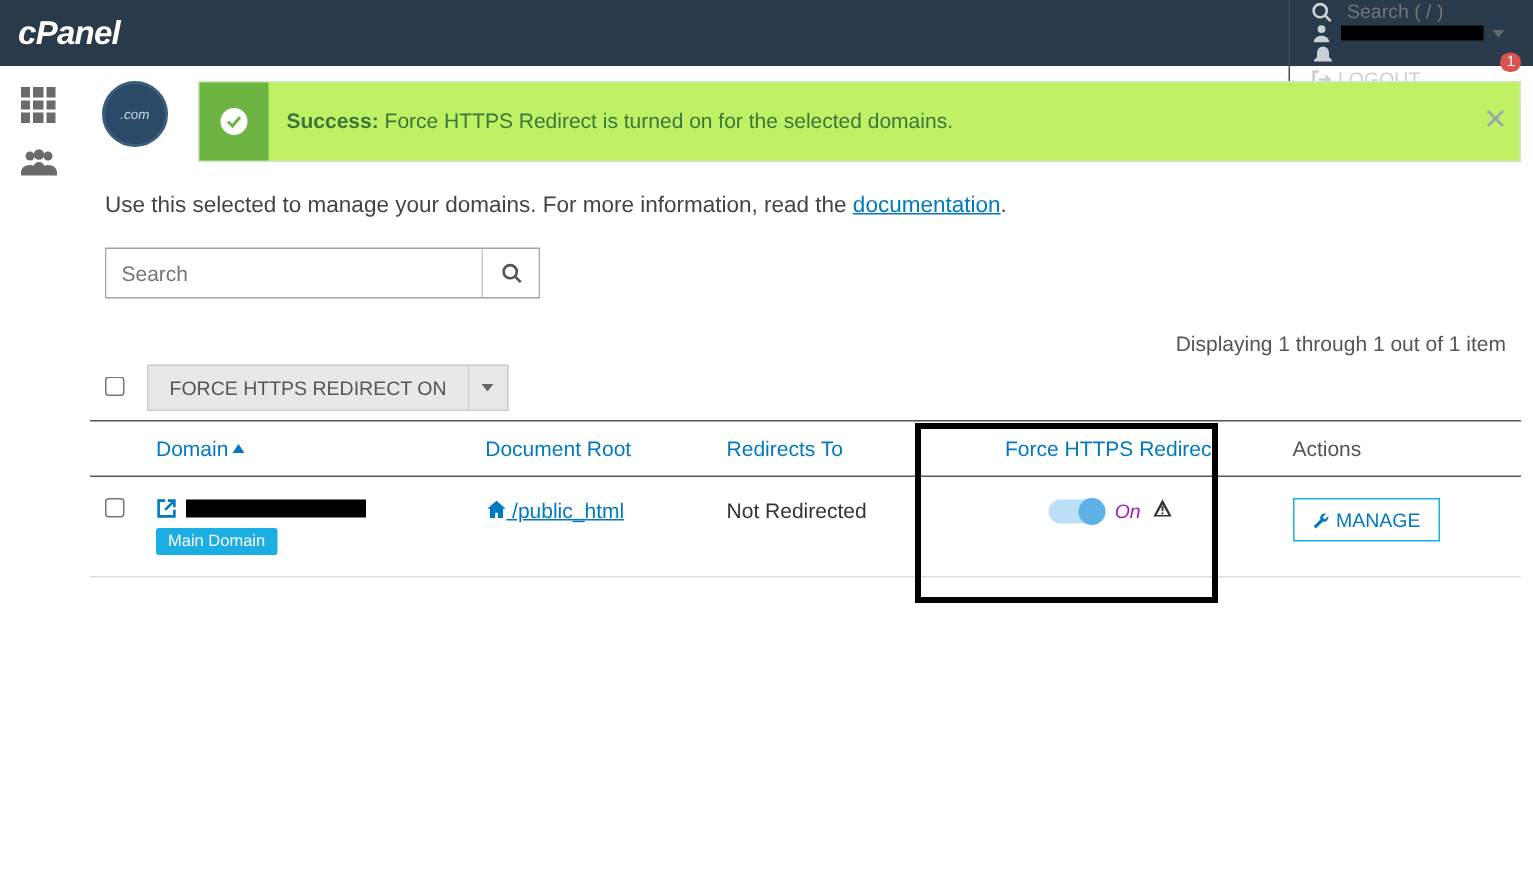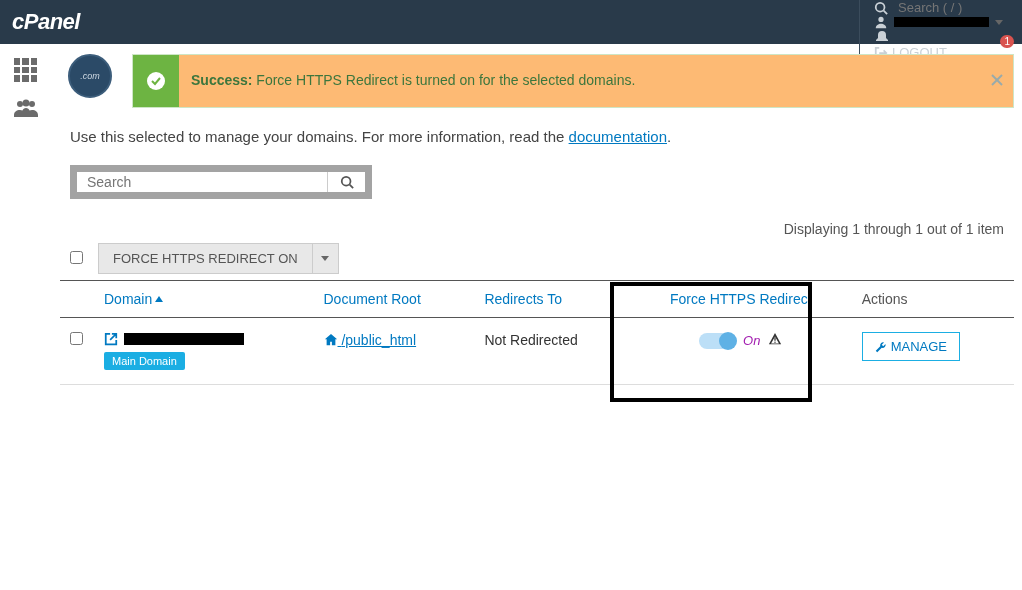--- a/index.html
+++ b/index.html
@@ -17,28 +17,28 @@
   .layout { display: flex; }
   .leftbar { width: 52px; padding-top: 14px; display: flex; flex-direction: column; align-items: center; gap: 16px; border-right: 1px solid transparent; }
   .leftbar .grid9 { width: 24px; height: 24px; display: grid; grid-template-columns: repeat(3,1fr); grid-template-rows: repeat(3,1fr); gap: 2px; }
   .leftbar .grid9 span { background: #6b6b6b; }
   .main { flex: 1; padding: 0 8px 20px 8px; position: relative; }
   .header-row { display: flex; align-items: flex-start; padding-top: 10px; }
   .title-block { display: flex; align-items: center; gap: 6px; padding-left: 8px; }
   .dot-icon { width: 44px; height: 44px; border-radius: 50%; background: #2b4a67; display: flex; align-items: center; justify-content: center; color: #cbd6e0; font-size: 9px; font-style: italic; border: 2px solid #3c5d7b; }
   .title-block h1 { font-size: 24px; font-weight: 400; color: #555; }
   .title-block .sub { font-size: 13px; color: #666; }
-  .alert { flex: 1; margin-left: 20px; display: flex; align-items: center; background: #fdba74; border: 1px solid #cde6c6; min-height: 54px; }
+  .alert { flex: 1; margin-left: 20px; display: flex; align-items: center; background: #bef264; border: 1px solid #cde6c6; min-height: 54px; }
   .alert-icon-wrap { width: 46px; align-self: stretch; background: #6db442; display: flex; align-items: center; justify-content: center; }
   .alert-body { padding: 8px 12px; color: #3c763d; font-size: 14px; line-height: 1.4; flex: 1; }
   .alert-close { color: #aab; font-size: 16px; padding: 0 10px; cursor: pointer; }
   .intro { padding: 20px 10px 8px 10px; color: #444; font-size: 15px; }
   .intro a { color: #0079c1; text-decoration: underline; }
   .search-row { padding: 12px 10px 4px 10px; }
-  .search-group { display: inline-flex; border: 7px solid #a3a3a3; height: 34px; }
+  .search-group { display: inline-flex; border: 1px solid #a3a3a3; height: 34px; }
   .search-group input { border: none; padding: 0 10px; width: 250px; font-size: 14px; outline: none; }
   .search-group .btn { width: 38px; display: flex; align-items: center; justify-content: center; border-left: 1px solid #ccc; background: #fff; cursor: pointer; }
   .display-txt { text-align: right; padding: 18px 10px 6px 0; font-size: 14px; color: #555; }
   .action-row { display: flex; align-items: center; padding: 0 10px 6px 10px; }
   .chk { width: 28px; }
   .btn-group { display: inline-flex; }
   .btn-group .b1 { background: #e8e8e8; border: 1px solid #ccc; padding: 7px 14px; font-size: 13px; color: #555; cursor: pointer; }
   .btn-group .b2 { background: #e8e8e8; border: 1px solid #ccc; border-left: none; width: 26px; display: flex; align-items: center; justify-content: center; cursor: pointer; }
   .btn-blue { margin-left: auto; background: #2a9cde; color: #fff; border: 1px solid #2690ce; padding: 8px 12px; font-size: 13px; cursor: pointer; }
   table.domains { width: calc(100% - 0px); border-collapse: collapse; margin: 0 0 0 0; }

